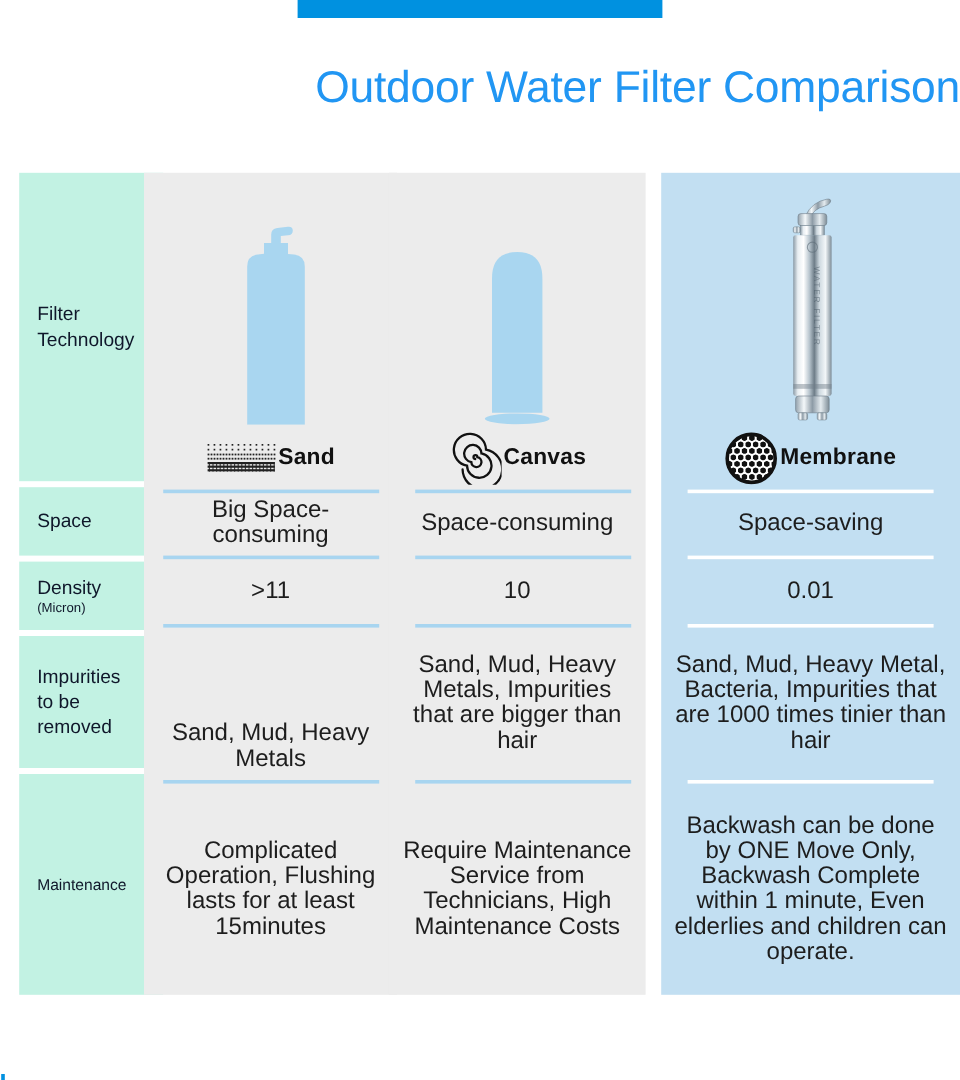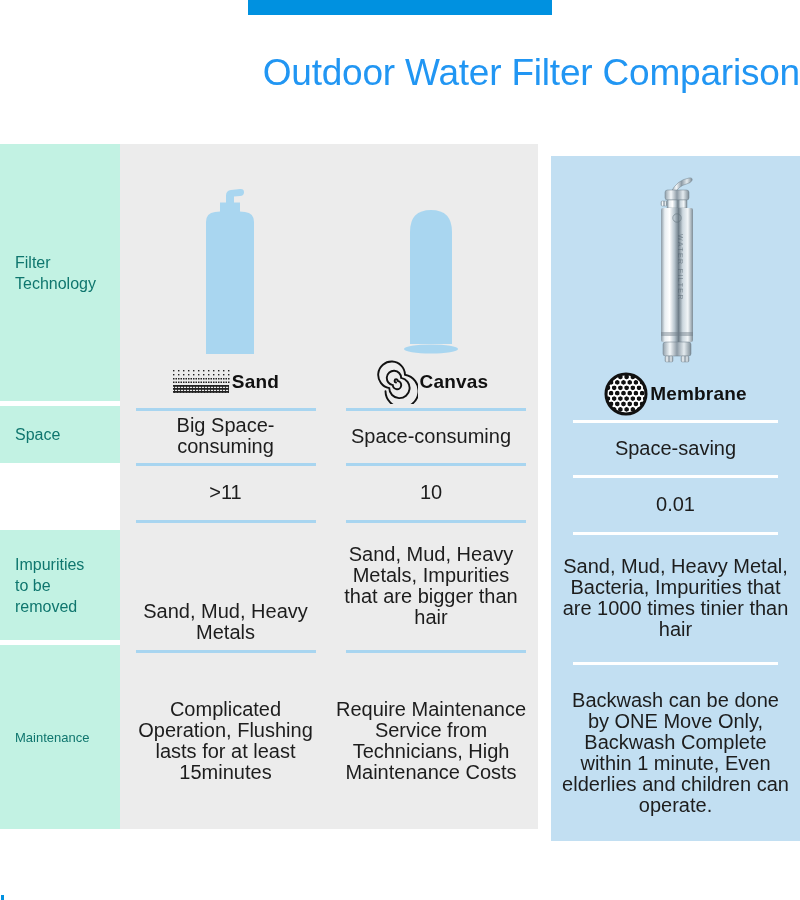--- a/index.html
+++ b/index.html
@@ -45,28 +45,28 @@
     position: absolute;
     left: 0;
     top: 144px;
     width: 800px;
     height: 685px;
   }
 
   
   .rowlabel {
     position: absolute;
-    left: 0;
+    left: 16px;
     width: 120px;
     background: #c2f2e3;
     display: flex;
     align-items: center;
     box-sizing: border-box;
     padding-left: 15px;
-    color: #0f766e;
+    color: #0f172a;
   }
   .rowlabel .lbl-main {
     font-size: 16px;
     line-height: 21px;
     font-weight: 400;
   }
   .rowlabel .lbl-sub {
     font-size: 11px;
     line-height: 13px;
     display: block;
@@ -74,21 +74,21 @@
   }
   .rowlabel.small .lbl-main { font-size: 13px; }
 
   
   .col {
     position: absolute;
     top: 0;
     box-sizing: border-box;
   }
   .col.grey  { background: #ececec; }
-  .col.blue  { background: #c2dff2; margin-top: 12px; }
+  .col.blue  { background: #c2dff2; }
 
   
   .cell {
     position: absolute;
     box-sizing: border-box;
     display: flex;
     align-items: center;
     justify-content: center;
     text-align: center;
     color: #1d1d1d;
@@ -162,20 +162,26 @@
       <span class="lbl-main">Technology</span>
     </div>
   </div>
 
   <div class="rowlabel" style="top:262px; height:57px;">
     <div>
       <span class="lbl-main">Space</span>
     </div>
   </div>
 
+  <div class="rowlabel" style="top:324px; height:57px;">
+    <div>
+      <span class="lbl-main">Density</span>
+      <span class="lbl-sub">(Micron)</span>
+    </div>
+  </div>
 
   <div class="rowlabel" style="top:386px; height:110px;">
     <div>
       <span class="lbl-main">Impurities</span><br>
       <span class="lbl-main">to be</span><br>
       <span class="lbl-main">removed</span>
     </div>
   </div>
 
   <div class="rowlabel small" style="top:501px; height:184px;">

